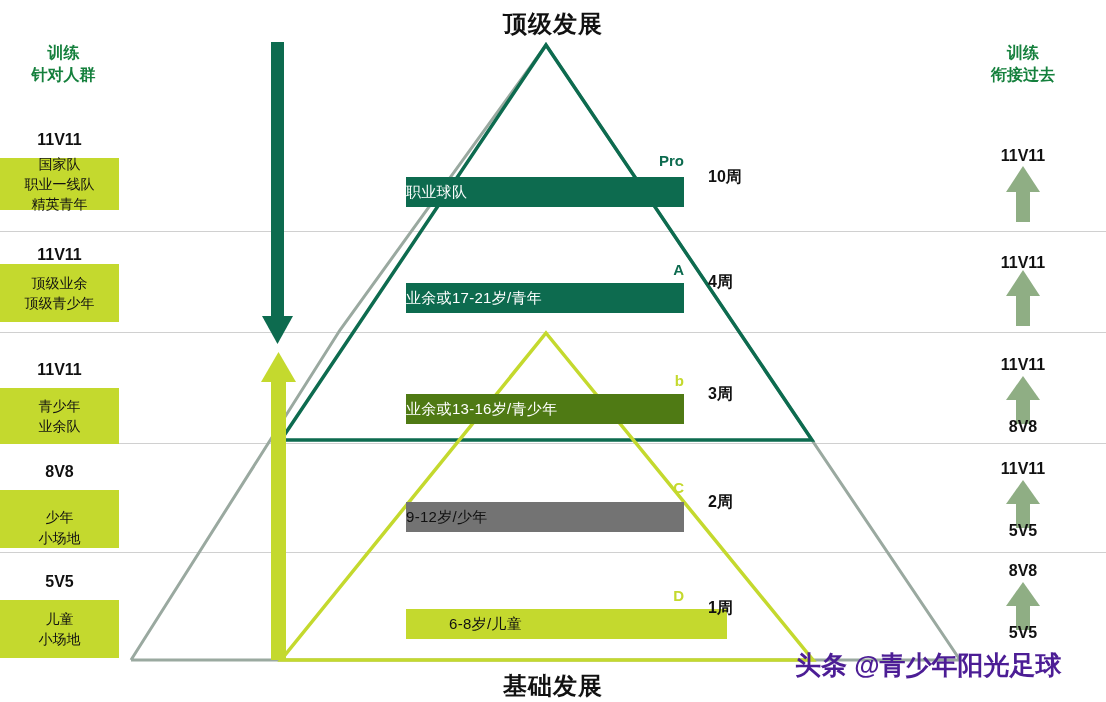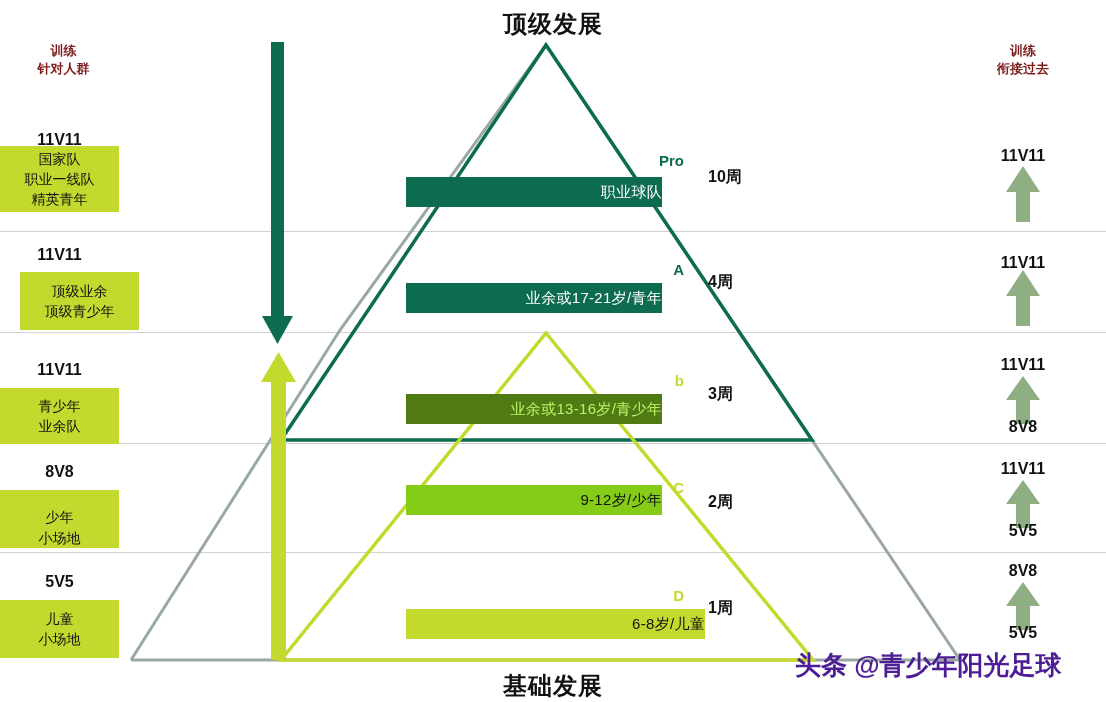--- a/index.html
+++ b/index.html
@@ -17,21 +17,21 @@
   .title-top,.title-bottom{
     width:100%;text-align:center;
     font-size:24px;font-weight:bold;color:#111111;
     letter-spacing:1px;
   }
   .title-top{left:0;top:8px;}
   .title-bottom{left:0;top:670px;}
 
   
   .col-head{
-    font-size:13px;font-weight:bold;color:#7f1d1d;
+    font-size:16px;font-weight:bold;color:#15803d;
     text-align:center;line-height:1.35;
   }
   .col-head.left{left:0;top:42px;width:127px;}
   .col-head.right{left:940px;top:42px;width:166px;}
 
   
   .lvl-code{
     font-size:16px;font-weight:bold;color:#111111;
     text-align:center;width:119px;
   }
@@ -40,22 +40,22 @@
     color:#111111;font-size:14px;line-height:1.45;
     display:flex;flex-direction:column;align-items:center;justify-content:center;
     text-align:center;
   }
 
   
   .divider{height:1px;background:#d0d0d0;left:0;width:1106px;}
 
   
   .bar{
-    left:406px;width:256px;height:30px;
-    display:flex;align-items:center;justify-content:flex-end;
+    left:406px;width:278px;height:30px;
+    display:flex;align-items:center;justify-content:flex-start;
     font-size:15px;letter-spacing:.3px;
   }
   .bar-label{
     left:406px;width:278px;text-align:right;
     font-size:15px;font-weight:bold;
   }
 
   
   .weeks{
     left:708px;width:100px;
@@ -133,28 +133,28 @@
   <div class="abs col-head left">
     <div>训练</div>
     <div>针对人群</div>
   </div>
   <div class="abs col-head right">
     <div>训练</div>
     <div>衔接过去</div>
   </div>
 
   <div class="abs lvl-code" style="left:0;top:131px;">11V11</div>
-  <div class="abs lvl-box" style="left:0;top:146px;height:66px;">
+  <div class="abs lvl-box" style="left:0;top:158px;height:52px;">
     <span>国家队</span>
     <span>职业一线队</span>
     <span>精英青年</span>
   </div>
 
   <div class="abs lvl-code" style="left:0;top:246px;">11V11</div>
-  <div class="abs lvl-box" style="left:0;top:272px;height:58px;margin-left:20px;">
+  <div class="abs lvl-box" style="left:0;top:264px;height:58px;">
     <span>顶级业余</span>
     <span>顶级青少年</span>
   </div>
 
   <div class="abs lvl-code" style="left:0;top:361px;">11V11</div>
   <div class="abs lvl-box" style="left:0;top:388px;height:56px;text-align:center;">
     <span>青少年</span>
     <span>业余队</span>
   </div>
 
@@ -174,26 +174,26 @@
   <div class="abs bar" style="top:177px;background:#0d6b4f;color:#ffffff;">
     <span>职业球队</span>
   </div>
 
   <div class="abs bar-label" style="top:261px;color:#0d6b4f;">A</div>
   <div class="abs bar" style="top:283px;background:#0d6b4f;color:#ffffff;">
     <span>业余或17-21岁/青年</span>
   </div>
 
   <div class="abs bar-label" style="top:372px;color:#c4d92e;">b</div>
-  <div class="abs bar" style="top:394px;background:#4f7a14;color:#bef264;">
+  <div class="abs bar" style="top:394px;background:#4f7a14;color:#ffffff;">
     <span>业余或13-16岁/青少年</span>
   </div>
 
   <div class="abs bar-label" style="top:479px;color:#c4d92e;">C</div>
-  <div class="abs bar" style="top:485px;background:#84cc16;color:#111111;">
+  <div class="abs bar" style="top:502px;background:#737373;color:#111111;">
     <span>9-12岁/少年</span>
   </div>
 
   <div class="abs bar-label" style="top:587px;color:#c4d92e;">D</div>
   <div class="abs bar" style="top:609px;background:#c4d92e;color:#111111;padding-left:43px;">
     <span>6-8岁/儿童</span>
   </div>
 
   <div class="abs weeks" style="top:167px;">10周</div>
   <div class="abs weeks" style="top:272px;">4周</div>

